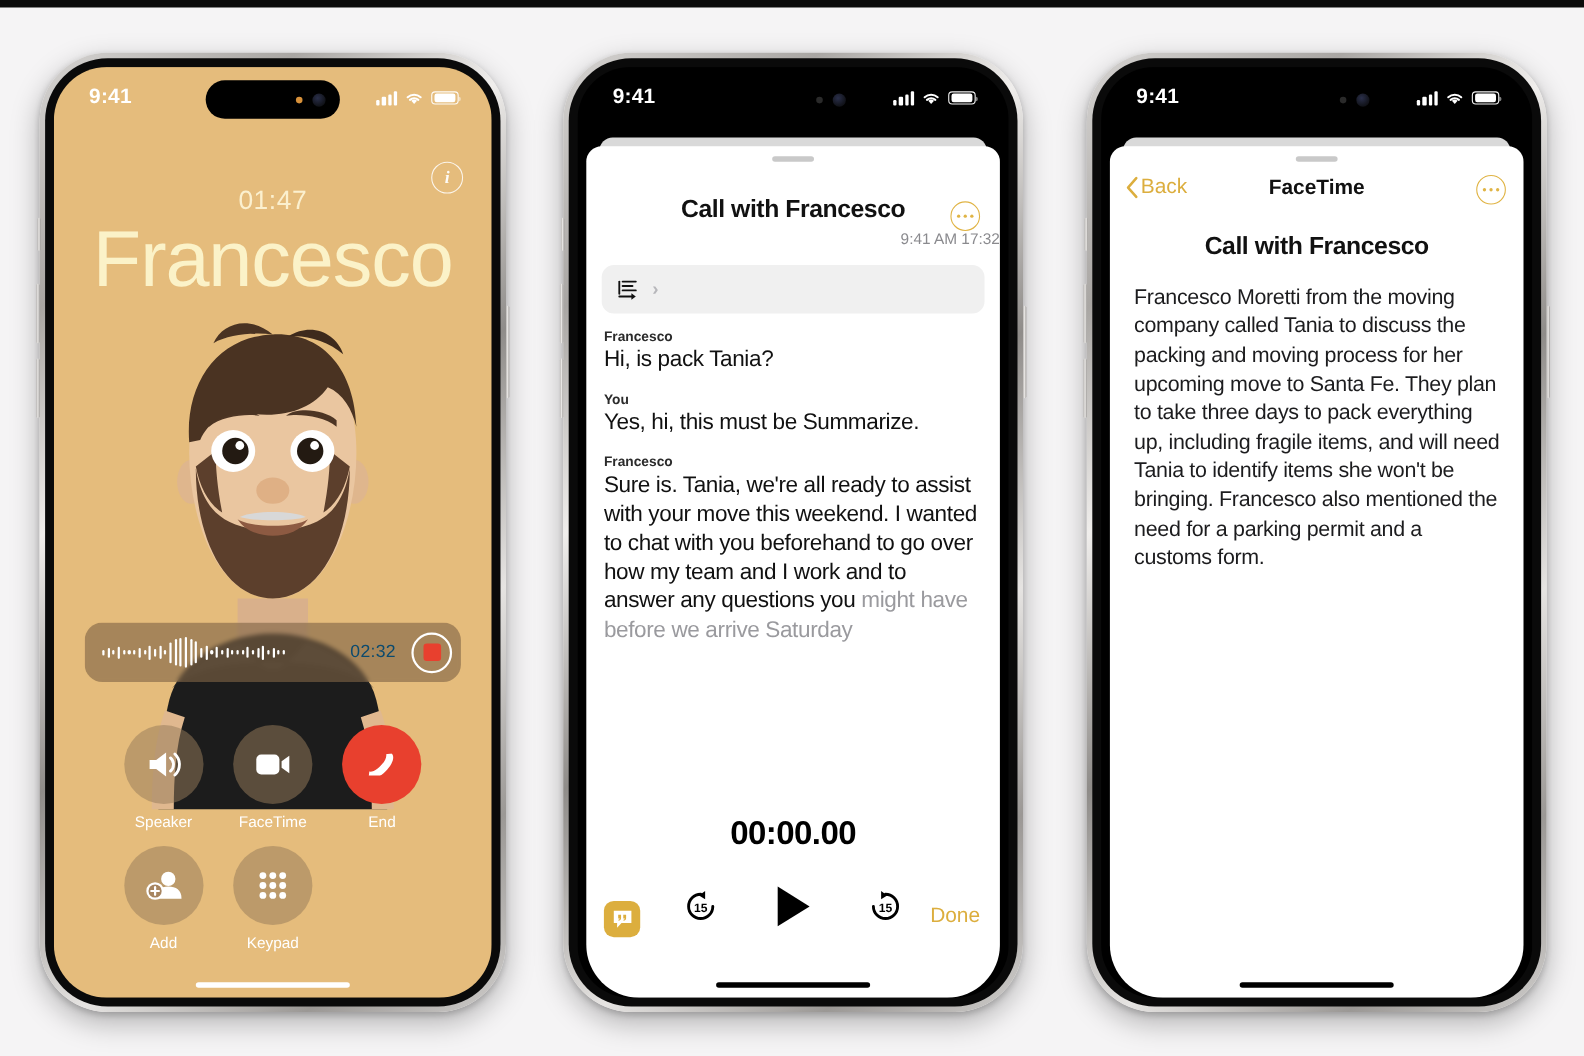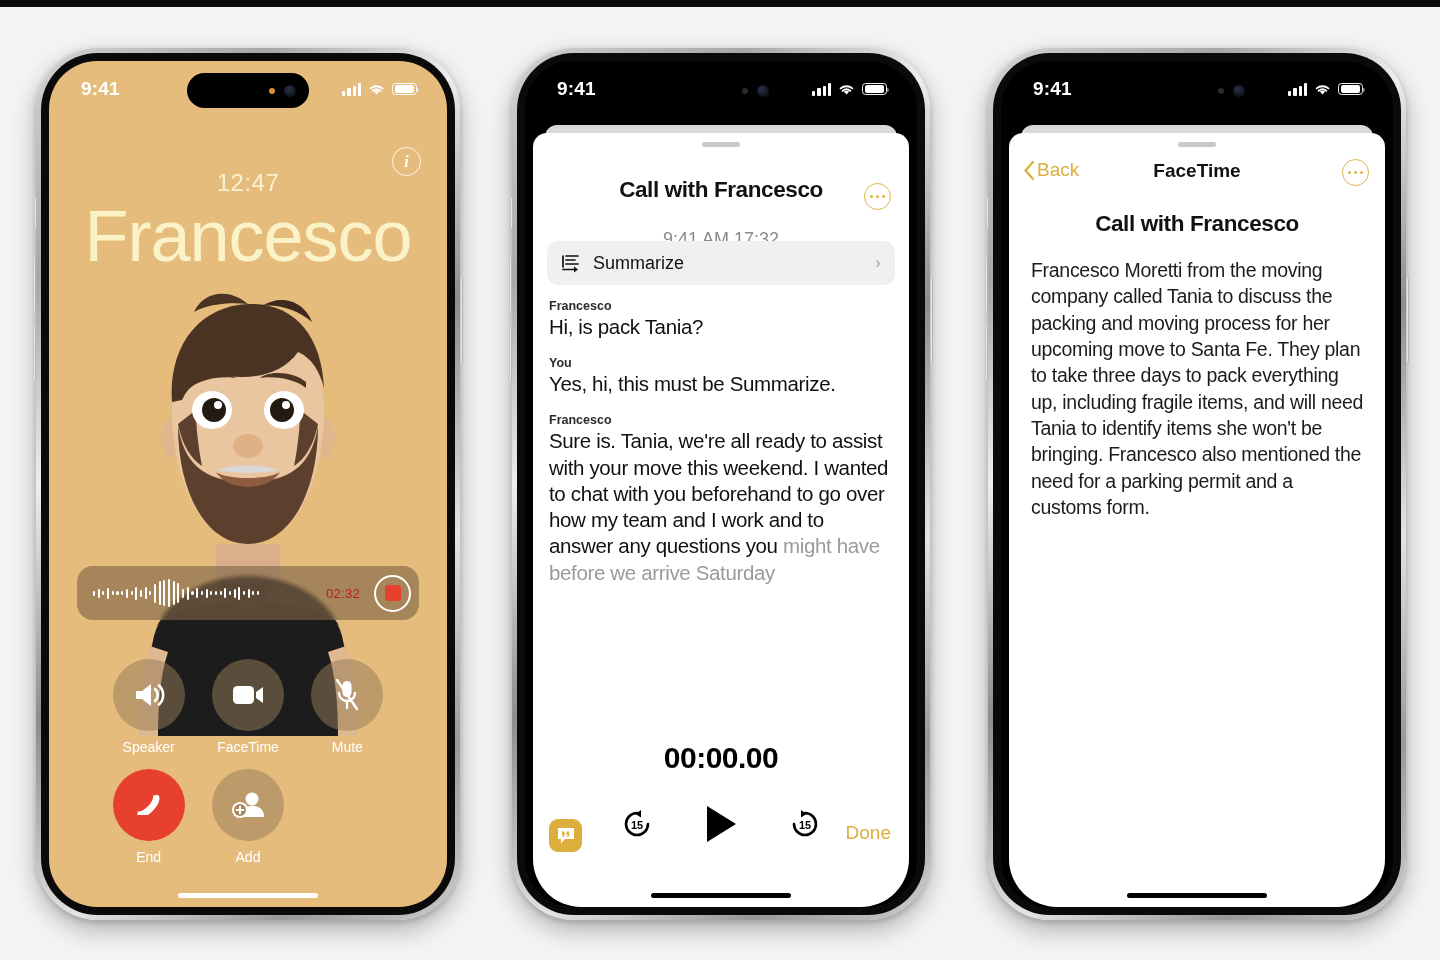--- a/index.html
+++ b/index.html
@@ -119,21 +119,21 @@
 
   
   .rec-pill {
     position: absolute; left: 28px; right: 28px; top: 505px; height: 54px;
     background: rgba(128,100,70,.62); border-radius: 16px;
     display: flex; align-items: center; padding: 0 8px 0 16px; gap: 10px;
     z-index: 18; backdrop-filter: blur(2px);
   }
   .wave { flex: 1; height: 30px; display: flex; align-items: center; gap: 2.6px; }
   .wave i { display: block; width: 2.1px; background: #fff; border-radius: 1.5px; }
-  .rec-time { font-size: 13px; color: #b91c1c; letter-spacing: .3px; margin-right: 4px; }
+  .rec-time { font-size: 16px; color: #0c4a6e; letter-spacing: .3px; margin-right: 4px; }
   .rec-stop {
     width: 37px; height: 37px; border-radius: 50%;
     border: 2.2px solid #fff; display: flex; align-items: center; justify-content: center;
     flex: none;
   }
   .rec-stop span { width: 16px; height: 16px; border-radius: 3px; background: #e8402e; display: block; }
 
   
   .ctrl-grid {
     position: absolute; left: 0; right: 0; top: 598px;
@@ -165,22 +165,22 @@
     position: absolute; top: 9px; left: 50%; transform: translateX(-50%);
     width: 38px; height: 5px; border-radius: 3px; background: #c9c9c9;
   }
 
   
   .sheet-title {
     position: absolute; top: 44px; left: 0; right: 0; text-align: center;
     font-size: 22.5px; font-weight: 700; color: #111; letter-spacing: -.4px;
   }
   .sheet-sub {
-    position: absolute; top: 76px; left: 0; right: 0; text-align: center;
-    font-size: 18px; color: #8a8a8e; margin-top: 20px;
+    position: absolute; top: 76px; left: 0; right: 0; text-align: right;
+    font-size: 14px; color: #8a8a8e;
   }
   .more-btn {
     position: absolute; top: 50px; right: 18px;
     width: 27px; height: 27px; border-radius: 50%;
     border: 1.7px solid #e0b445; display: flex; align-items: center;
     justify-content: center; gap: 2.4px;
   }
   .more-btn i { width: 3.3px; height: 3.3px; border-radius: 50%; background: #e0b445; display: block; }
   .summarize-row {
     position: absolute; top: 108px; left: 14px; right: 14px; height: 44px;
@@ -266,21 +266,21 @@
               <path d="M4.7 7.8 A6 6 0 0 1 12.3 7.8" stroke="#fff" stroke-width="1.9" fill="none" stroke-linecap="round"></path>
             </svg>
             <div class="batt">
                 <span></span>
               </div>
           </div>
         </div>
 
         <div class="info-btn">i</div>
 
-        <div class="call-timer">12:47</div>
+        <div class="call-timer">01:47</div>
         <div class="caller-name">Francesco</div>
 
         <div class="memoji-wrap">
           <svg class="memoji" viewBox="0 0 300 460">
 
             <path d="M118 268 h64 v56 c0 18 -16 26 -32 26 s-32 -8 -32 -26 z" fill="#d9b08b"></path>
 
             <path d="M150 300 C108 300 66 322 56 360 C48 392 46 430 46 460 h208 c0 -30 -2 -68 -10 -100 C234 322 192 300 150 300 z" fill="#1c1c1c"></path>
             <path d="M58 350 C74 330 96 316 120 308 C132 322 140 332 150 332 C160 332 168 322 180 308 C204 316 226 330 242 350 C228 336 200 326 150 326 C100 326 72 336 58 350 z" fill="#262626"></path>
 
@@ -376,50 +376,57 @@
           <div class="ctrl">
             <div class="ctrl-circle">
               <svg width="34" height="24" viewBox="0 0 34 24">
                 <rect x="2" y="3" width="21" height="18" rx="4.5" fill="#fff"></rect>
                 <path d="M25 9 L32 4 v16 L25 15 z" fill="#fff"></path>
               </svg>
             </div>
             <div class="ctrl-label">FaceTime</div>
           </div>
           <div class="ctrl">
-            <div class="ctrl-circle">
-              <svg width="26" height="32" viewBox="0 0 26 32">
-                <rect x="8.5" y="2" width="9" height="16" rx="4.5" fill="#fff"></rect>
-                <path d="M5 14 A8 8 0 0 0 21 14" stroke="#fff" stroke-width="2.3" fill="none" stroke-linecap="round"></path>
-                <line x1="13" y1="22" x2="13" y2="29" stroke="#fff" stroke-width="2.3" stroke-linecap="round"></line>
-                <line x1="3" y1="1" x2="23" y2="30" stroke="#fff" stroke-width="2.4" stroke-linecap="round"></line>
-              </svg>
-            </div>
-            <div class="ctrl-label">Mute</div>
-          </div>
-          <div class="ctrl">
             <div class="ctrl-circle end">
               <svg width="36" height="20" viewBox="0 0 36 20">
                 <path d="M3 14 C3 4 33 4 33 14 L29 17 C26 12 10 12 7 17 z" fill="#fff" transform="rotate(134 18 12)"></path>
               </svg>
             </div>
             <div class="ctrl-label">End</div>
           </div>
           <div class="ctrl">
             <div class="ctrl-circle">
               <svg width="34" height="30" viewBox="0 0 34 30">
                 <circle cx="21" cy="9" r="6.5" fill="#fff"></circle>
                 <path d="M8 27 C8 19 14 16 21 16 C28 16 33 19 33 27 z" fill="#fff"></path>
                 <circle cx="9" cy="20" r="8" fill="#fff"></circle>
                 <circle cx="9" cy="20" r="6" fill="#a78560"></circle>
                 <line x1="9" y1="16.5" x2="9" y2="23.5" stroke="#fff" stroke-width="2" stroke-linecap="round"></line>
                 <line x1="5.5" y1="20" x2="12.5" y2="20" stroke="#fff" stroke-width="2" stroke-linecap="round"></line>
               </svg>
             </div>
             <div class="ctrl-label">Add</div>
+          </div>
+          <div class="ctrl">
+            <div class="ctrl-circle">
+              <svg width="30" height="30" viewBox="0 0 30 30">
+                <g fill="#fff">
+                  <circle cx="6" cy="6" r="3.1"></circle>
+                    <circle cx="15" cy="6" r="3.1"></circle>
+                    <circle cx="24" cy="6" r="3.1"></circle>
+                  <circle cx="6" cy="15" r="3.1"></circle>
+                    <circle cx="15" cy="15" r="3.1"></circle>
+                    <circle cx="24" cy="15" r="3.1"></circle>
+                  <circle cx="6" cy="24" r="3.1"></circle>
+                    <circle cx="15" cy="24" r="3.1"></circle>
+                    <circle cx="24" cy="24" r="3.1"></circle>
+                </g>
+              </svg>
+            </div>
+            <div class="ctrl-label">Keypad</div>
           </div>
         </div>
 
         <div class="home-ind" style="background:#fff"></div>
       </div>
     </div>
   </div>
 
   <div class="phone" id="phone2">
     <div class="frame"></div>
@@ -474,21 +481,20 @@
           <svg width="20" height="20" viewBox="0 0 20 20">
             <g stroke="#111" stroke-width="1.7" stroke-linecap="round">
               <line x1="2" y1="3" x2="2" y2="14"></line>
               <line x1="5" y1="3" x2="17" y2="3"></line>
               <line x1="5" y1="7" x2="14" y2="7"></line>
               <line x1="5" y1="11" x2="17" y2="11"></line>
               <line x1="2" y1="16.5" x2="13" y2="16.5"></line>
             </g>
             <path d="M13 13.5 L17 16.5 L13 19.5 z" fill="#111"></path>
           </svg>
-          <div class="summarize-label">Summarize</div>
           <div class="chev">›</div>
         </div>
 
         <div class="transcript">
           <div>
             <div class="t-speaker">Francesco</div>
             <div class="t-text">Hi, is pack Tania?</div>
           </div>
           <div>
             <div class="t-speaker">You</div>

